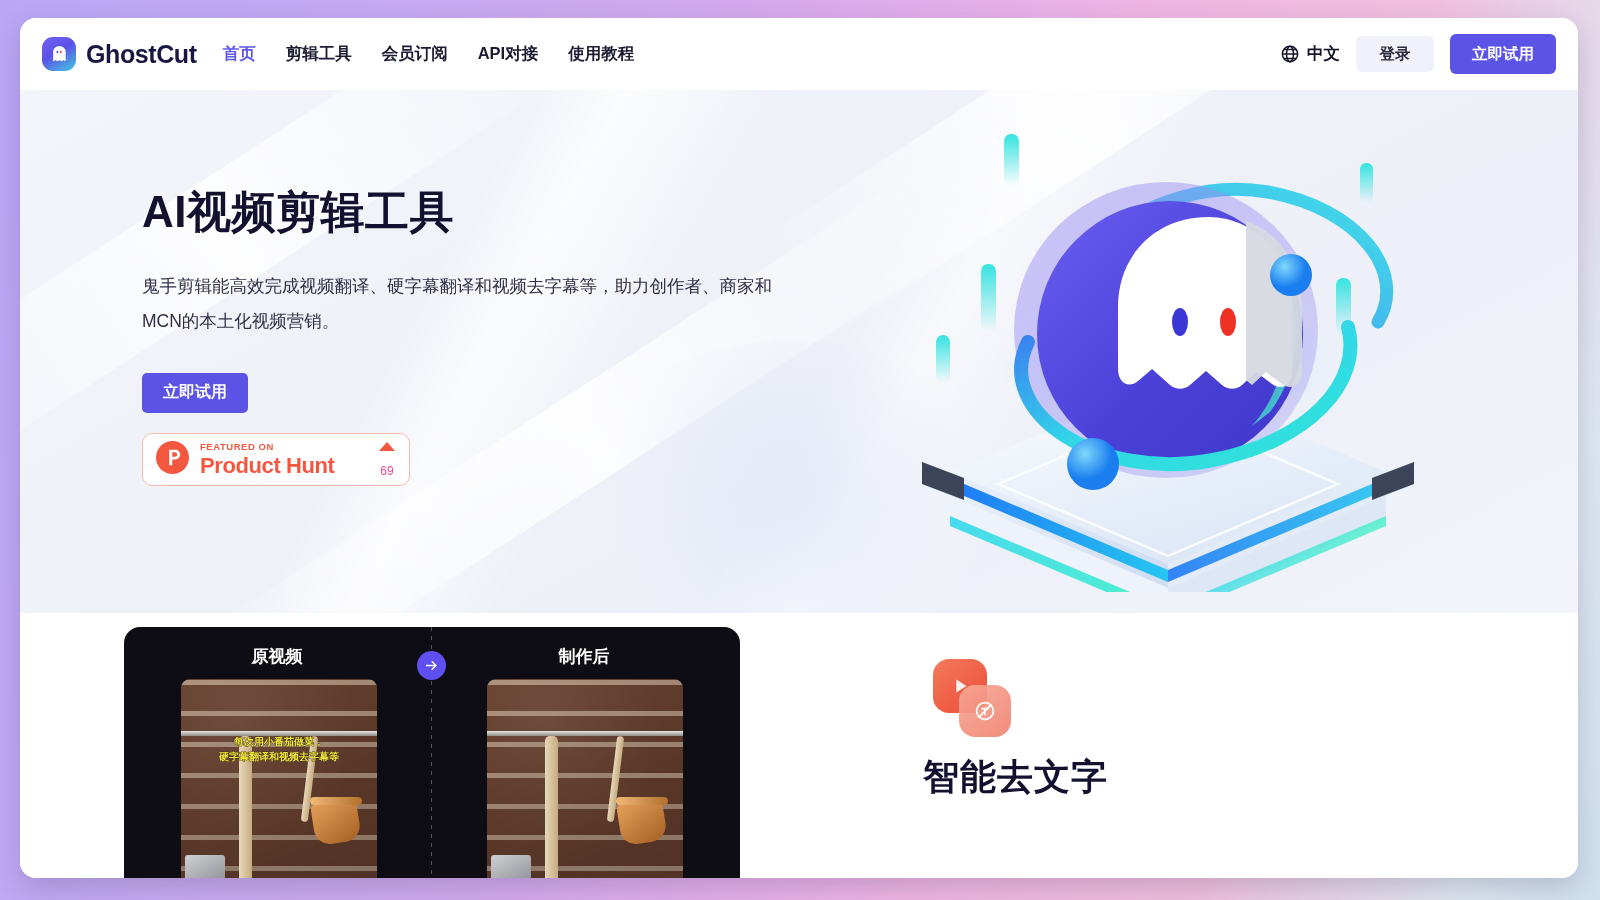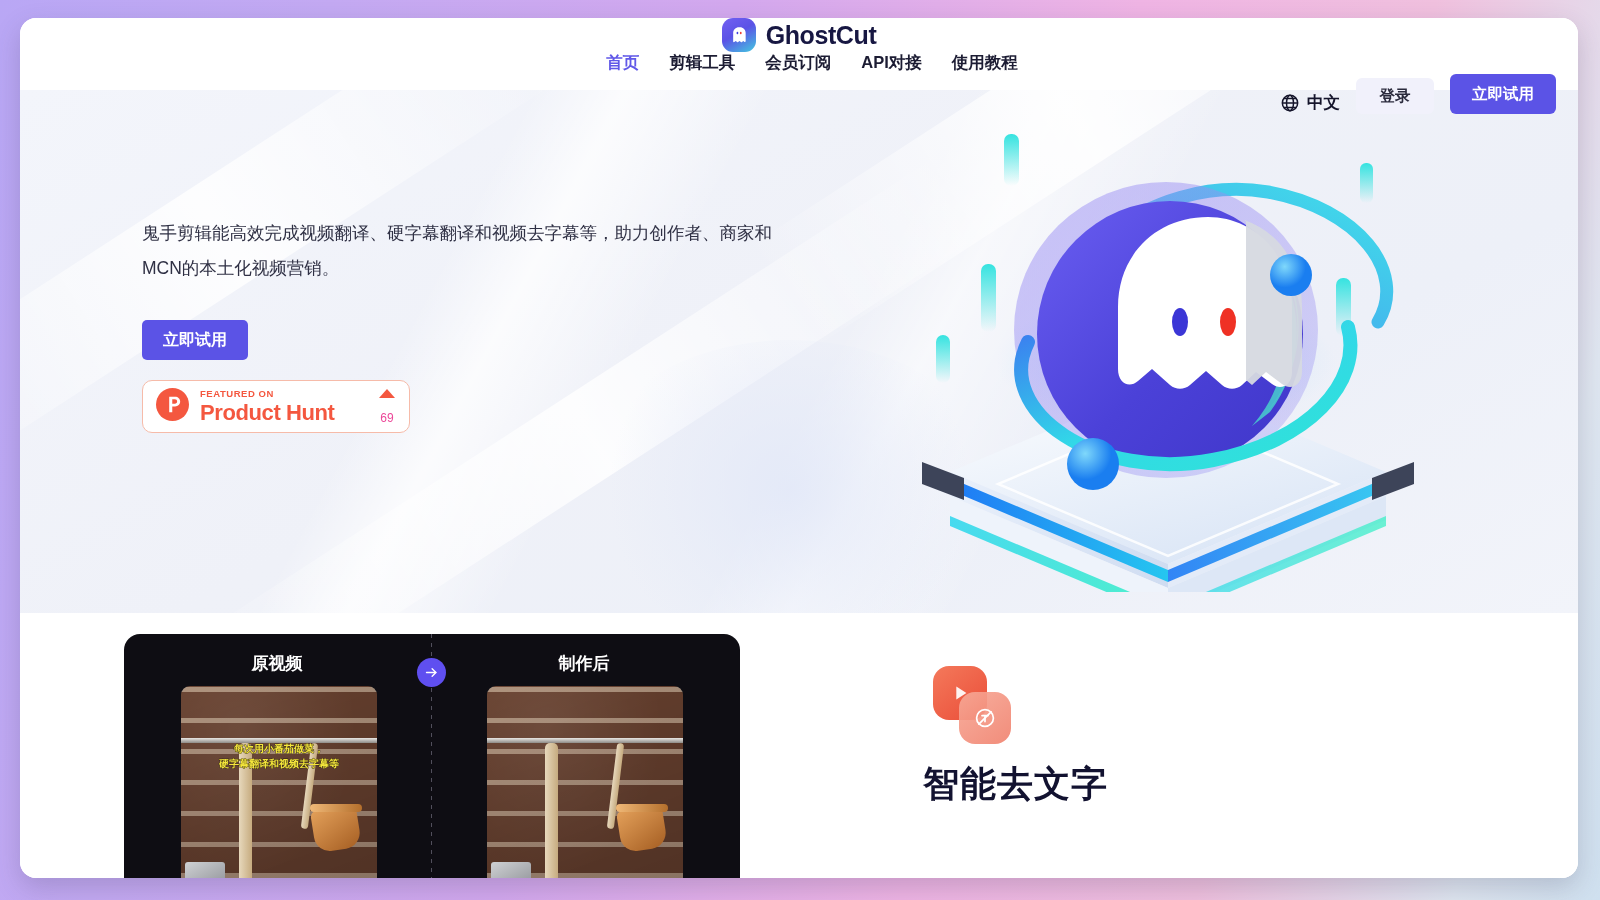--- a/index.html
+++ b/index.html
@@ -24,21 +24,20 @@
 
   
   #header {
     position: relative;
     height: 72px;
     background: #ffffff;
     display: flex;
     align-items: center;
     padding: 0 22px 0 22px;
     z-index: 6;
-    flex-direction: column;
   }
   .logo-wrap { display: flex; align-items: center; gap: 10px; margin-left: 0px; }
   .logo-mark {
     width: 34px; height: 34px; border-radius: 11px;
     background: linear-gradient(150deg, #6f5ef0 8%, #5b52e6 45%, #43c9e0 100%);
     position: relative; flex: none;
     display:flex; align-items:center; justify-content:center;
   }
   .logo-mark .ghost {
     width: 20px; height: 20px;
@@ -52,21 +51,21 @@
     margin-left: 26px;
   }
   .nav-item {
     font-size: 16.5px; font-weight: 700; color: #1c1c33;
     cursor: pointer; white-space: nowrap;
   }
   .nav-item.active { color: #6159e8; }
 
   #header-right {
     margin-left: auto;
-    display: flex; align-items: flex-end; gap: 16px;
+    display: flex; align-items: center; gap: 16px;
   }
   .lang {
     display:flex; align-items:center; gap:7px;
     font-size: 16.5px; font-weight: 700; color:#14142b; cursor:pointer;
   }
   .globe { width: 20px; height: 20px; display:block; }
   .btn {
     border: none; cursor: pointer; white-space: nowrap;
     font-family: inherit;
   }
@@ -158,21 +157,20 @@
   #hero-art {
     position: absolute; right: 150px; top: 22px;
     width: 520px; height: 480px; z-index: 2;
   }
 
   
   #features {
     position: relative;
     background: #ffffff;
     height: 265px;
-    margin-top: 7px;
   }
   #compare-card {
     position: absolute; left: 104px; top: 14px;
     width: 616px; height: 270px;
     background: #0e0d13;
     border-radius: 16px;
     overflow: hidden;
   }
   .cmp-col-title {
     position: absolute; top: 18px;
@@ -315,20 +313,21 @@
   </div>
 
   <section id="hero">
 
     <div class="hero-streak" style="left:-180px; top:90px; width:760px; height:110px;"></div>
     <div class="hero-streak" style="left:120px; top:300px; width:900px; height:90px;"></div>
     <div class="hero-streak" style="left:700px; top:-40px; width:700px; height:120px;"></div>
     <div class="hero-blob" style="left:560px; top:250px; width:420px; height:300px;"></div>
 
     <div id="hero-copy">
+      <h1 id="hero-title">AI视频剪辑工具</h1>
       <p id="hero-sub">鬼手剪辑能高效完成视频翻译、硬字幕翻译和视频去字幕等，助力创作者、商家和MCN的本土化视频营销。</p>
       <button id="hero-cta" class="btn">立即试用</button>
 
       <div id="ph-badge">
         <span>
           <svg class="ph-logo" viewBox="0 0 40 40">
             <circle cx="20" cy="20" r="20" fill="#f4573f"></circle>
             <path d="M16 10.5h7.1c3.6 0 6.2 2.5 6.2 5.9s-2.6 5.9-6.2 5.9h-3.4v7.2H16V10.5zm3.7 8.6h3.2c1.6 0 2.7-1.1 2.7-2.7s-1.1-2.7-2.7-2.7h-3.2v5.4z" fill="#ffffff"></path>
           </svg>
         </span>

